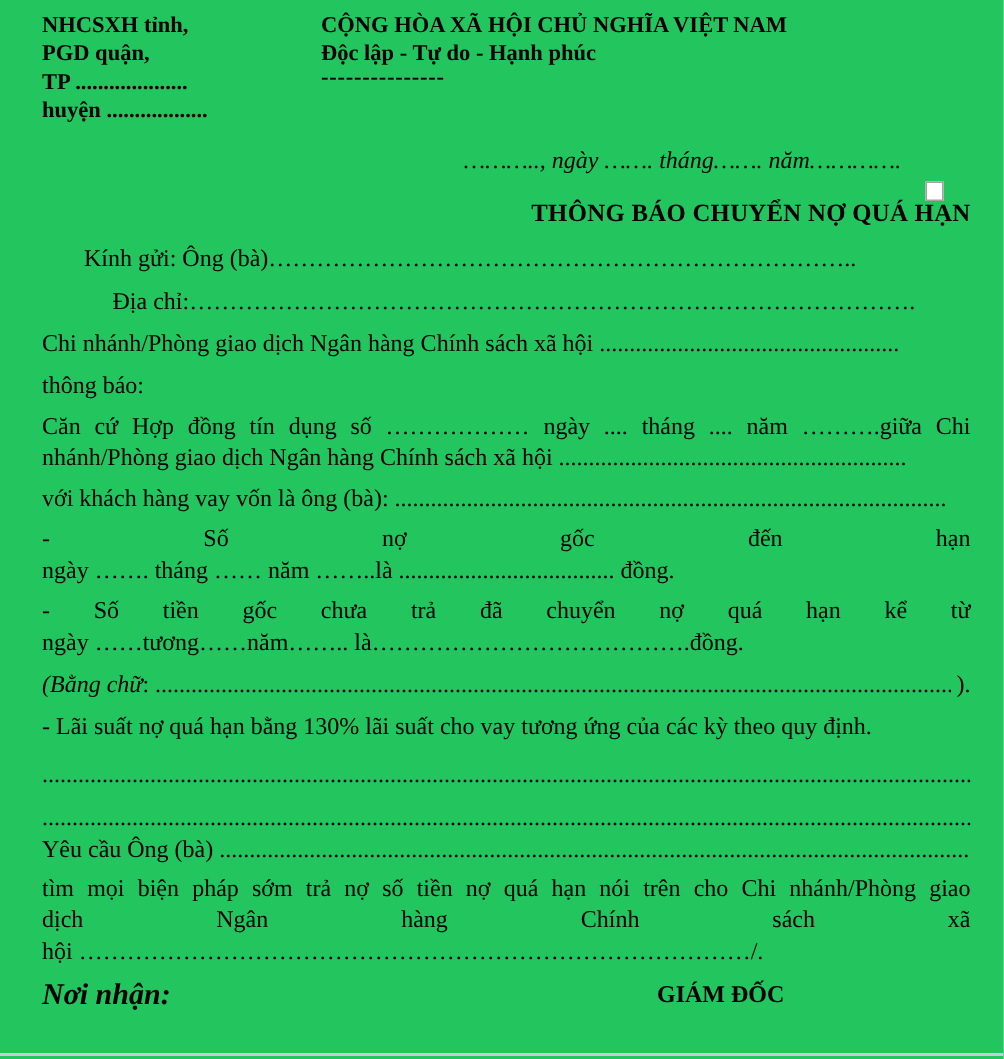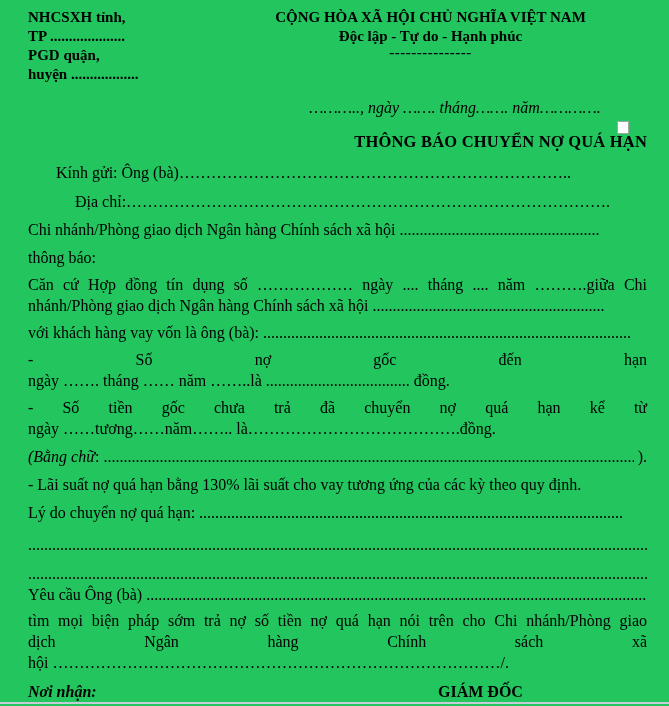--- a/index.html
+++ b/index.html
@@ -9,54 +9,54 @@
     background: #22c55e;
     color: #000000;
     font-family: Liberation Serif, serif;
     overflow: hidden;
     box-sizing: border-box;
     padding: 8px 22px 0 28px;
   }
   .header-row { display: flex; align-items: flex-start; }
   .sender { width: 186px; font-weight: bold; font-size: 15px; line-height: 19px; }
   .sender div { white-space: nowrap; }
-  .national { flex: 1; text-align: center; font-weight: bold; font-size: 15px; line-height: 19px; }
+  .national { flex: 1; text-align: left; font-weight: bold; font-size: 15px; line-height: 19px; }
   .national .divider { font-weight: bold; line-height: 12px; letter-spacing: 0.5px; }
   .line { font-size: 16px; line-height: 21px; }
   .clip { white-space: nowrap; overflow: hidden; }
   .jlast { text-align: justify; text-align-last: justify; }
   .italic { font-style: italic; }
   .date-line { padding-left: 235px; text-align: center; font-style: italic; }
   .doc-title { text-align: right; font-weight: bold; font-size: 16.5px; letter-spacing: 0.2px; }
   .flexline { display: flex; }
   .flexline .fill { flex: 1; white-space: nowrap; overflow: hidden; }
   .flexline .suffix { white-space: pre; }
   .checkbox {
     position: absolute; left: 617px; top: 121px;
     width: 12px; height: 13px;
     border: 1.5px solid #a3a3a3; background: #ffffff; box-sizing: border-box;
   }
   .footer-row { position: relative; height: 21px; }
-  .recipients { font-weight: bold; font-style: italic; font-size: 16px; line-height: 21px; }
+  .recipients { font-weight: bold; font-style: italic; font-size: 20px; line-height: 21px; }
   .signature { position: absolute; left: 410px; top: 0; font-weight: bold; font-size: 16px; line-height: 21px; }
   .bottom-divider {
     position: absolute; left: 0; top: 702px; width: 669px; height: 2px;
     background: #c5ced6;
   }
 </style>
 </head>
 <body>
 
 <div class="page">
 
   <div class="header-row">
     <div class="sender">
       <div>NHCSXH tỉnh,</div>
+      <div>PGD quận,</div>
       <div>TP ....................</div>
-      <div>PGD quận,</div>
       <div>huyện ..................</div>
     </div>
     <div class="national">
       <div>CỘNG HÒA XÃ HỘI CHỦ NGHĨA VIỆT NAM</div>
       <div>Độc lập - Tự do - Hạnh phúc</div>
       <div class="divider">---------------</div>
     </div>
   </div>
 
   <div class="line date-line clip" style="margin-top:13px;">……….., ngày ……. tháng……. năm………….</div>
@@ -85,21 +85,20 @@
   <div class="line clip">ngày ……tương……năm…….. là………………………………….đồng.</div>
 
   <div class="line flexline" style="margin-top:7px;">
     <span class="italic">(Bằng chữ</span>
       <span class="fill">: ..................................................................................................................................................</span>
       <span class="suffix"> ).</span>
   </div>
 
   <div class="line clip" style="margin-top:7px;">- Lãi suất nợ quá hạn bằng 130% lãi suất cho vay tương ứng của các kỳ theo quy định.</div>
 
-  <div class="line clip" style="margin-top:7px;">Lý do chuyển nợ quá hạn: ..........................................................................................................</div>
 
   <div class="line clip" style="margin-top:11px;">......................................................................................................................................................................</div>
   <div class="line clip" style="margin-top:8px;">......................................................................................................................................................................</div>
 
   <div class="line clip">Yêu cầu Ông (bà) ..............................................................................................................................</div>
 
   <div class="line jlast" style="margin-top:5px;">tìm mọi biện pháp sớm trả nợ số tiền nợ quá hạn nói trên cho Chi nhánh/Phòng giao</div>
   <div class="line jlast">dịch Ngân hàng Chính sách xã</div>
   <div class="line clip">hội …………………………………………………………………………/.</div>
 

